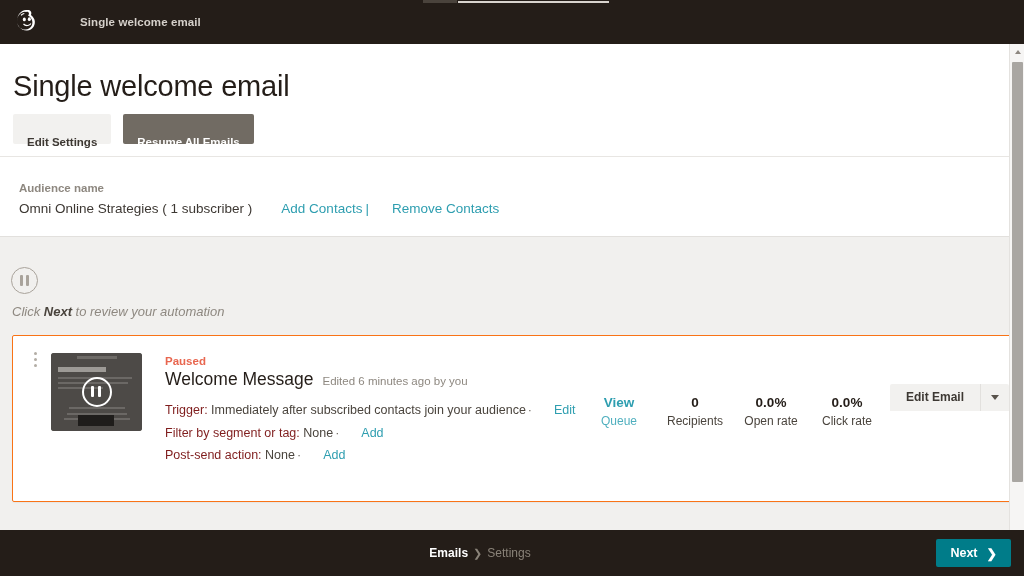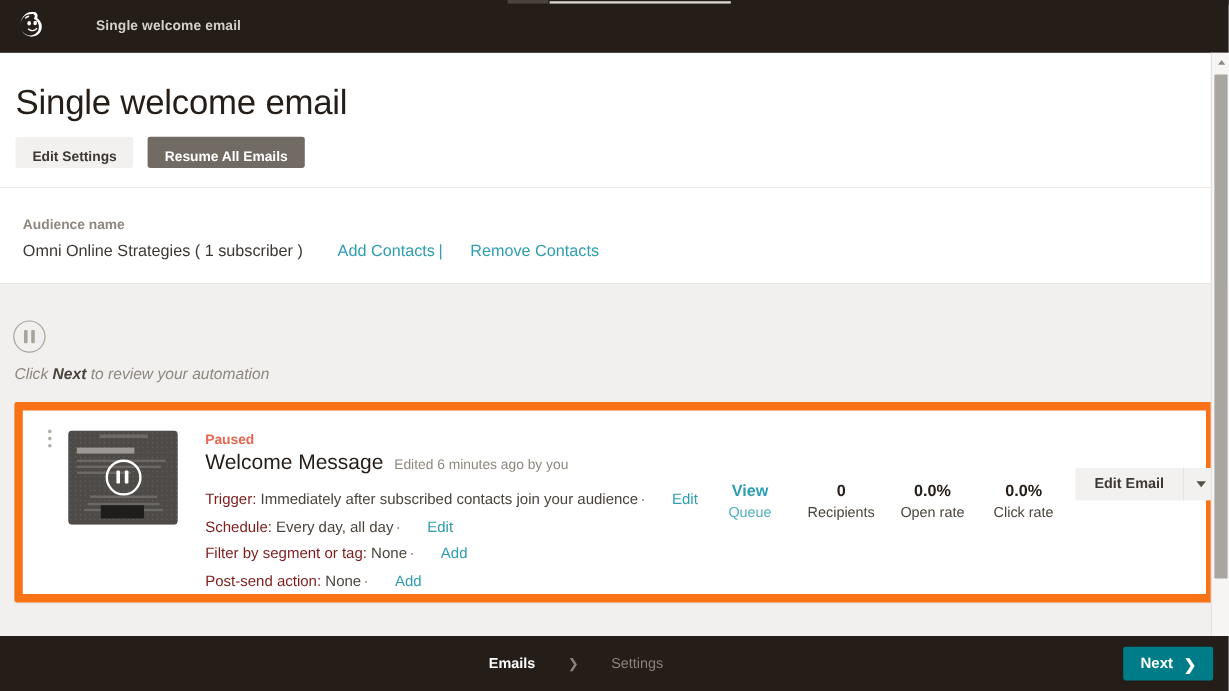--- a/index.html
+++ b/index.html
@@ -119,21 +119,21 @@
     display: flex;
     gap: 12px;
   }
   .btn {
     font-size: 11.5px;
     font-weight: bold;
     border: none;
     border-radius: 2px;
     cursor: pointer;
     font-family: "Liberation Sans", sans-serif;
-    padding: 4px 14px;
+    padding: 15px 14px;
     height: 26px;
     line-height: 26px;
     white-space: nowrap;
   }
   .btn-light {
     background: #f2f1ef;
     color: #3d3833;
   }
   .btn-dark {
     background: #716b63;
@@ -218,21 +218,21 @@
   }
   .hint-text b { color: #4a443d; font-style: italic; }
 
   
   .email-card {
     position: absolute;
     left: 12px; top: 98px;
     width: 1000px;
     height: 167px;
     background: #ffffff;
-    border: 7px solid #f97316;
+    border: 1px solid #f97316;
     border-radius: 2px;
     box-sizing: border-box;
     box-shadow: 0 1px 1px rgba(0,0,0,0.04);
   }
   .kebab {
     position: absolute;
     left: 21px; top: 16px;
     display: flex;
     flex-direction: column;
     gap: 3px;
@@ -424,21 +424,21 @@
     background: #241d18;
     z-index: 20;
   }
   .breadcrumb {
     position: absolute;
     left: 50%;
     top: 50%;
     transform: translate(-50%, -50%);
     display: flex;
     align-items: center;
-    gap: 27px;
+    gap: 5px;
     margin-left: -32px;
     white-space: nowrap;
   }
   .crumb-active {
     color: #ffffff;
     font-size: 12px;
     font-weight: bold;
   }
   .crumb-chevron {
     color: #8a8379;
@@ -577,24 +577,20 @@
 
       <div class="msg-title-row">
         <span class="msg-title">Welcome Message</span>
         <span class="msg-edited">Edited 6 minutes ago by you</span>
       </div>
 
       <div class="detail-rows">
         <div class="detail-row">
           <b>Trigger:</b>
           <span>Immediately after subscribed contacts join your audience</span><span class="dot-sep">·</span><a class="link-teal" href="#">Edit</a>
-        </div>
-        <div class="detail-row">
-          <b>Schedule:</b>
-          <span>Every day, all day</span><span class="dot-sep">·</span><a class="link-teal" href="#">Edit</a>
         </div>
         <div class="detail-row">
           <b>Filter by segment or tag:</b>
           <span>None</span><span class="dot-sep">·</span><a class="link-teal" href="#">Add</a>
         </div>
         <div class="detail-row">
           <b>Post-send action:</b>
           <span>None</span><span class="dot-sep">·</span><a class="link-teal" href="#">Add</a>
         </div>
       </div>

